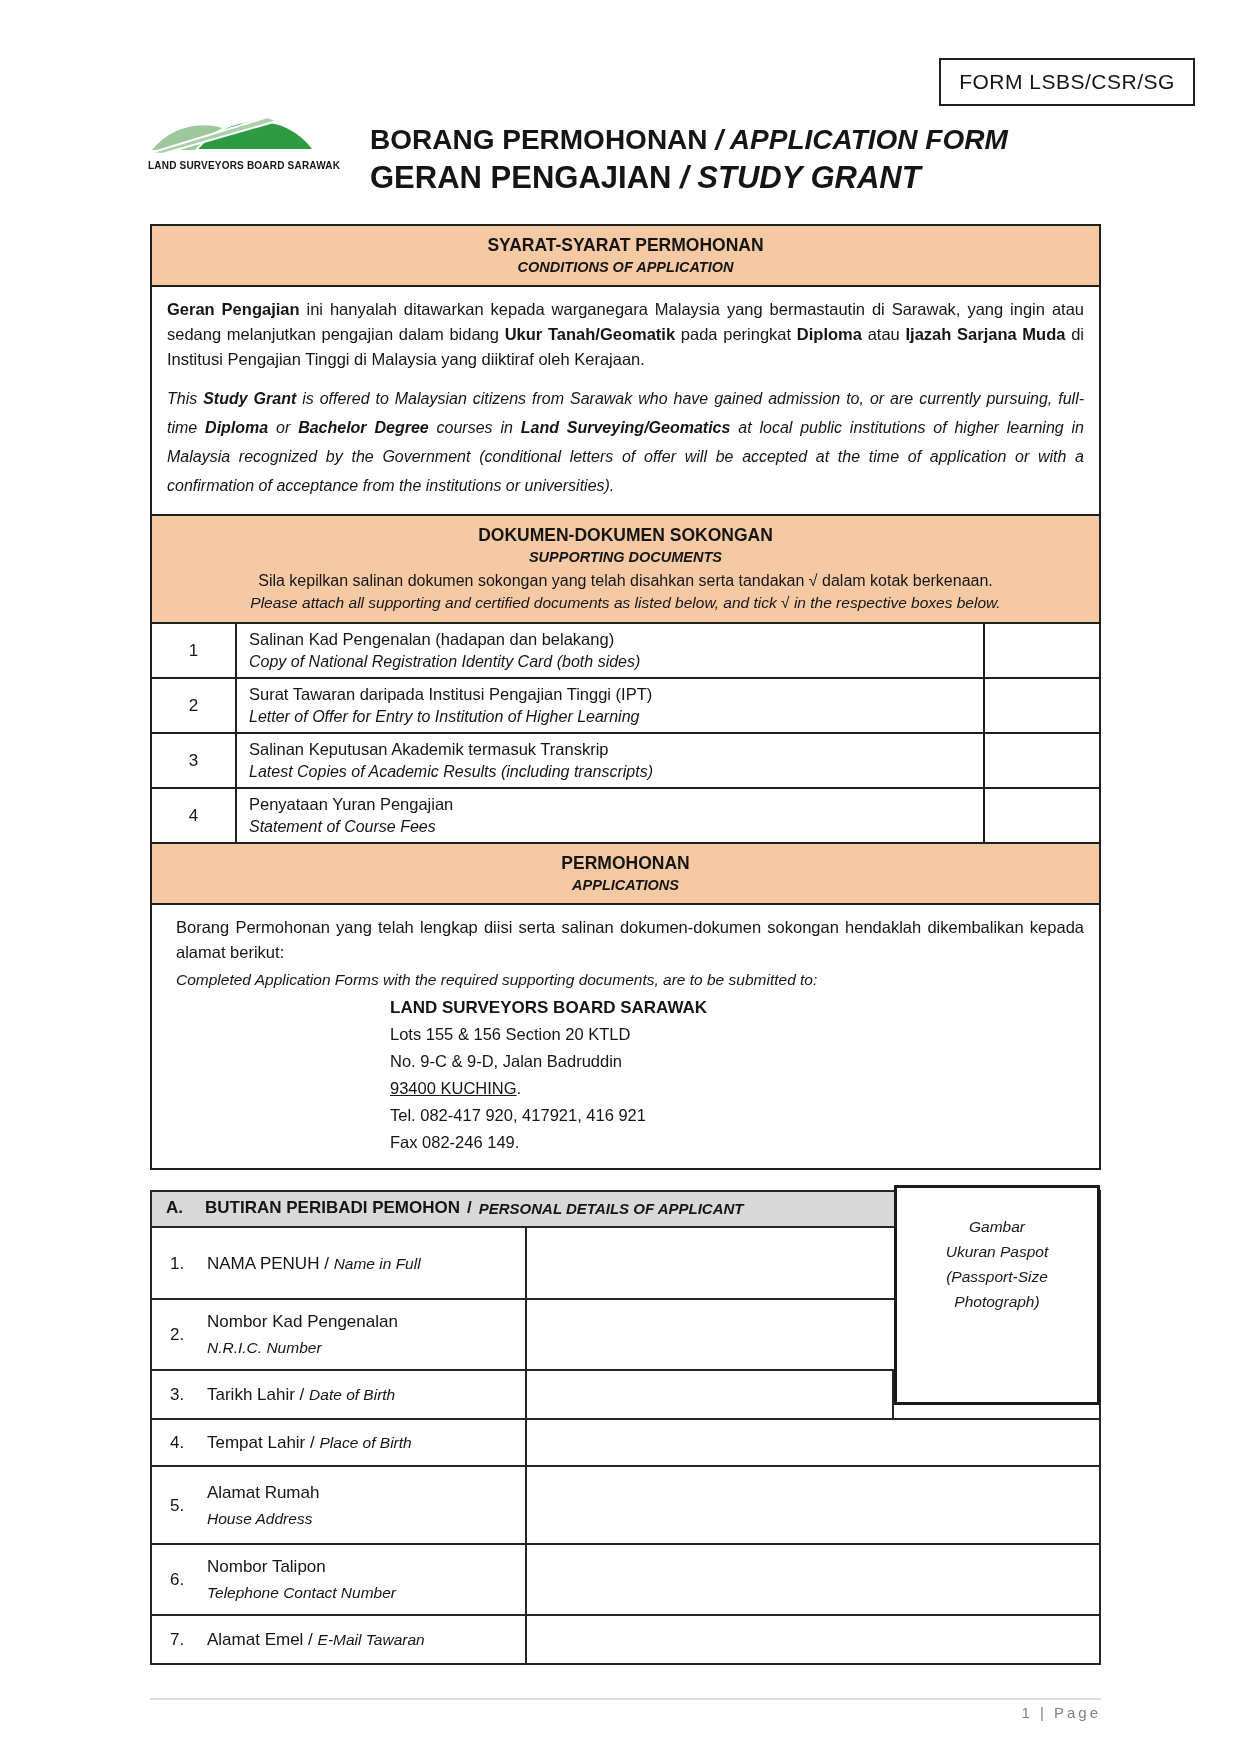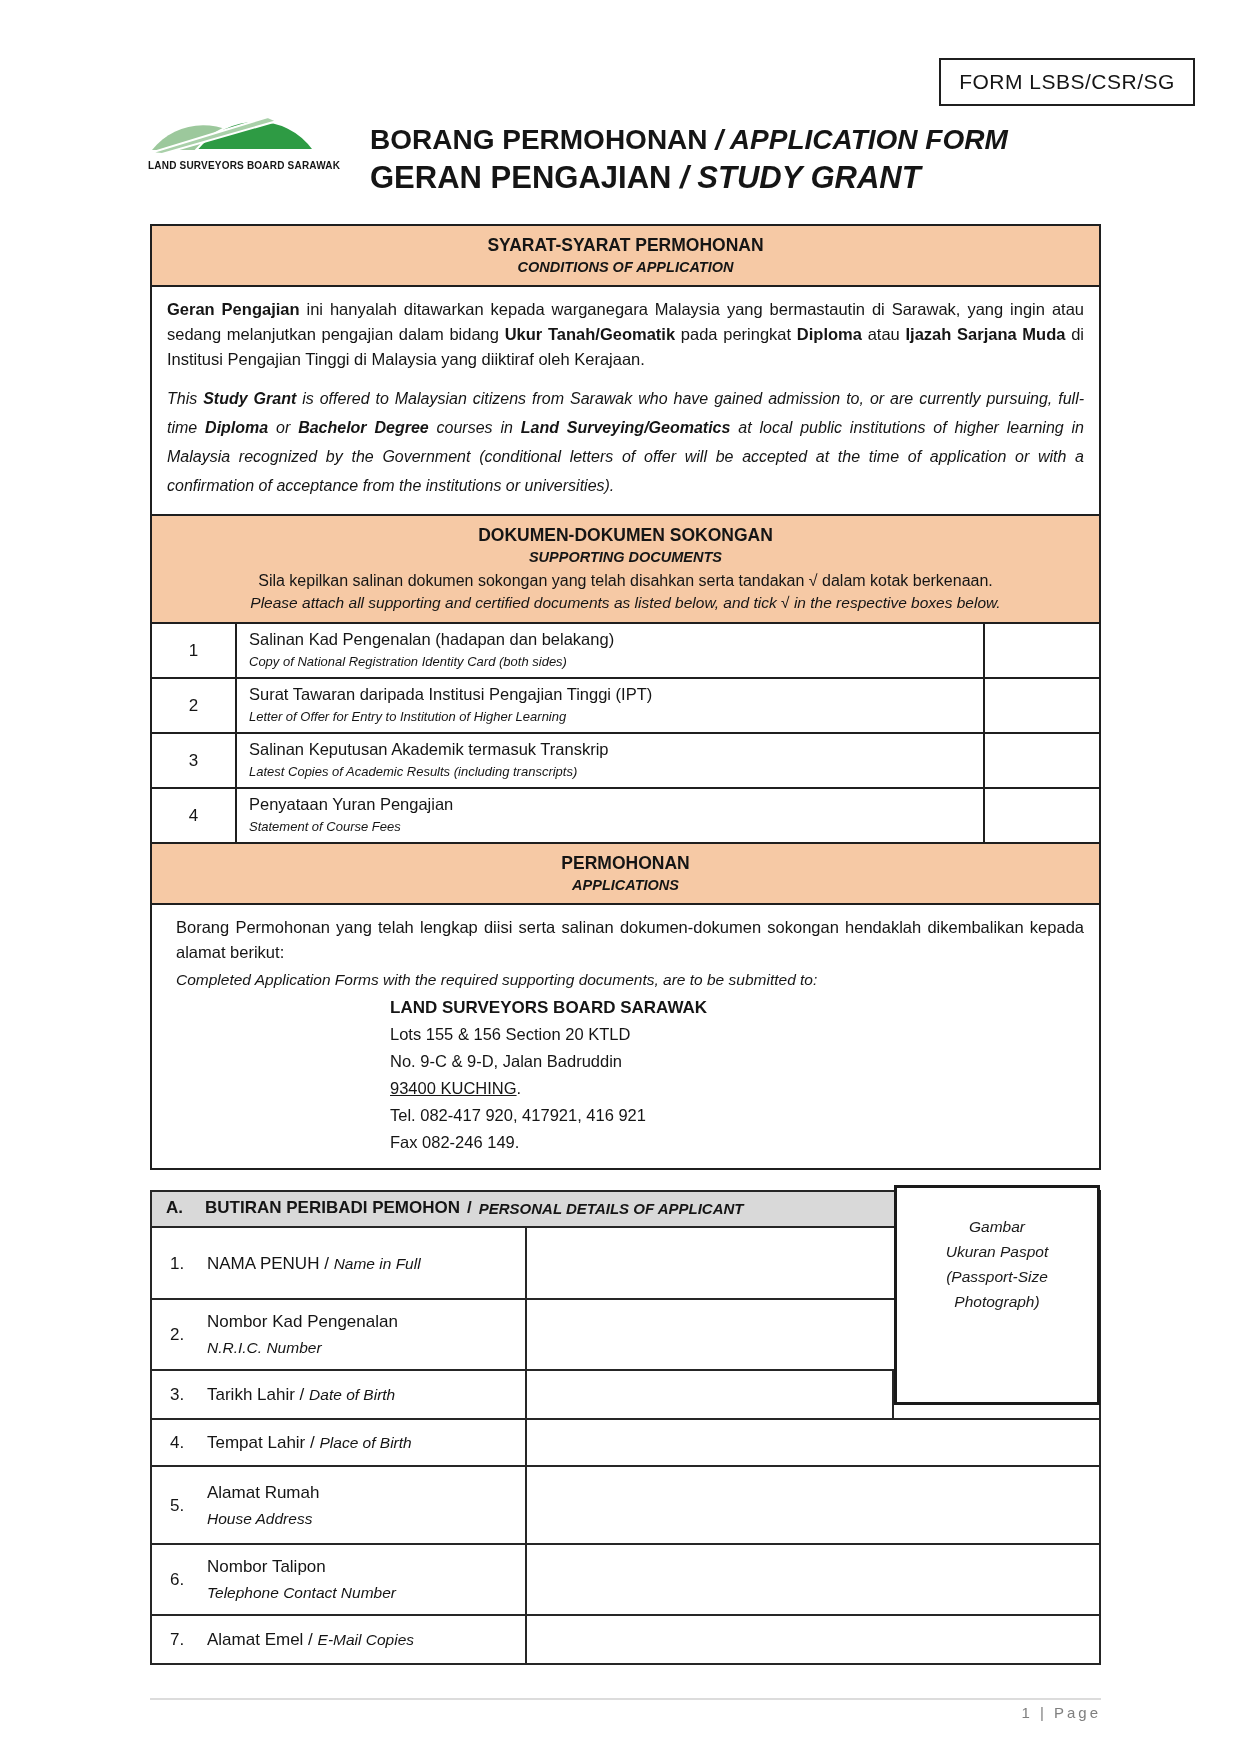--- a/index.html
+++ b/index.html
@@ -51,21 +51,21 @@
     display:grid;grid-template-columns:85px 1fr 114px;
     border-bottom:2px solid var(--border);min-height:52px;
   }
   .doc-no{
     border-right:2px solid var(--border);
     display:flex;align-items:center;justify-content:center;
     font-size:17px;
   }
   .doc-desc{padding:4px 12px 5px 12px;border-right:2px solid var(--border);}
   .doc-ms{font-size:16.5px;line-height:23px;}
-  .doc-en{font-size:13px;line-height:21px;font-style:italic;}
+  .doc-en{font-size:16px;line-height:21px;font-style:italic;}
   .doc-tick{background:#ffffff;}
   .app-body{padding:10px 15px 12px 24px;}
   .app-note-ms{font-size:16.5px;line-height:25px;text-align:justify;}
   .app-note-en{font-size:15.5px;line-height:25px;font-style:italic;margin-top:2px;}
   .address{margin-left:214px;margin-top:2px;font-size:16.5px;line-height:27px;}
   .address .addr-name{font-weight:bold;font-size:17px;}
   .addr-underline{text-decoration:underline;}
   
   .section-a{
     position:absolute;left:150px;top:1190px;width:951px;
@@ -312,21 +312,21 @@
     </div>
     <div class="field-input"></div>
   </div>
 
   <div class="field-row r7">
     <div class="field-label">
       <span class="no">7.</span>
       <span class="label-text">
         <span>Alamat Emel</span>
         <span>/</span>
-        <span class="label-en-inline">E-Mail Copies</span>
+        <span class="label-en-inline">E-Mail Tawaran</span>
       </span>
     </div>
     <div class="field-input"></div>
   </div>
 
 </div>
 
 <div class="footer">
   <div class="footer-rule"></div>
   <div class="footer-text">1 | Page</div>

